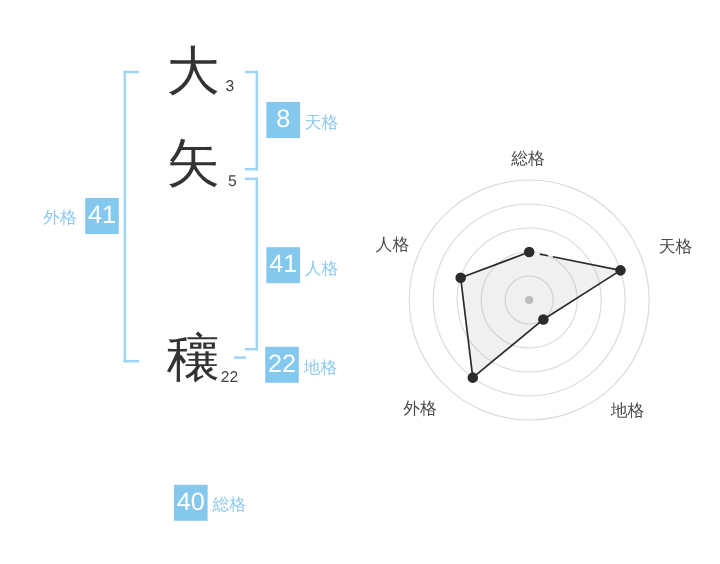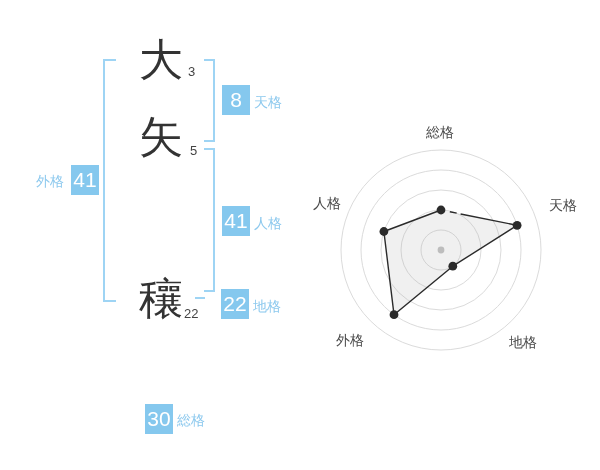--- a/index.html
+++ b/index.html
@@ -54,21 +54,21 @@
 
   <div class="badge" style="left:222px;top:206px;">41</div>
   <div class="kaku-label" style="left:254px;top:215px;">人格</div>
 
   <div class="badge" style="left:221px;top:289px;">22</div>
   <div class="kaku-label" style="left:253px;top:298px;">地格</div>
 
   <div class="kaku-label" style="left:28px;top:173px;width:36px;text-align:right;">外格</div>
   <div class="badge" style="left:71px;top:165px;">41</div>
 
-  <div class="badge" style="left:145px;top:404px;">30</div>
+  <div class="badge" style="left:145px;top:404px;">40</div>
   <div class="kaku-label" style="left:177px;top:412px;">総格</div>
 
   <svg id="radar" width="300" height="290" viewBox="0 0 300 290">
       <circle cx="146" cy="150" r="20" fill="none" stroke="#DBDBDB" stroke-width="1"></circle>
       <circle cx="146" cy="150" r="40" fill="none" stroke="#DBDBDB" stroke-width="1"></circle>
       <circle cx="146" cy="150" r="60" fill="none" stroke="#DBDBDB" stroke-width="1"></circle>
       <circle cx="146" cy="150" r="80" fill="none" stroke="#DBDBDB" stroke-width="1"></circle>
       <circle cx="146" cy="150" r="100" fill="none" stroke="#DBDBDB" stroke-width="1"></circle>
       <path d="M146.0 110.0L222.1 125.3L157.8 166.2L99.0 214.7L88.9 131.5Z" fill="rgba(170,170,170,0.18)" stroke="none"></path>
       <path d="M222.1 125.3L157.8 166.2L99.0 214.7L88.9 131.5L146.0 110.0" fill="none" stroke="#2B2B2B" stroke-width="1.4" stroke-linejoin="round"></path>

